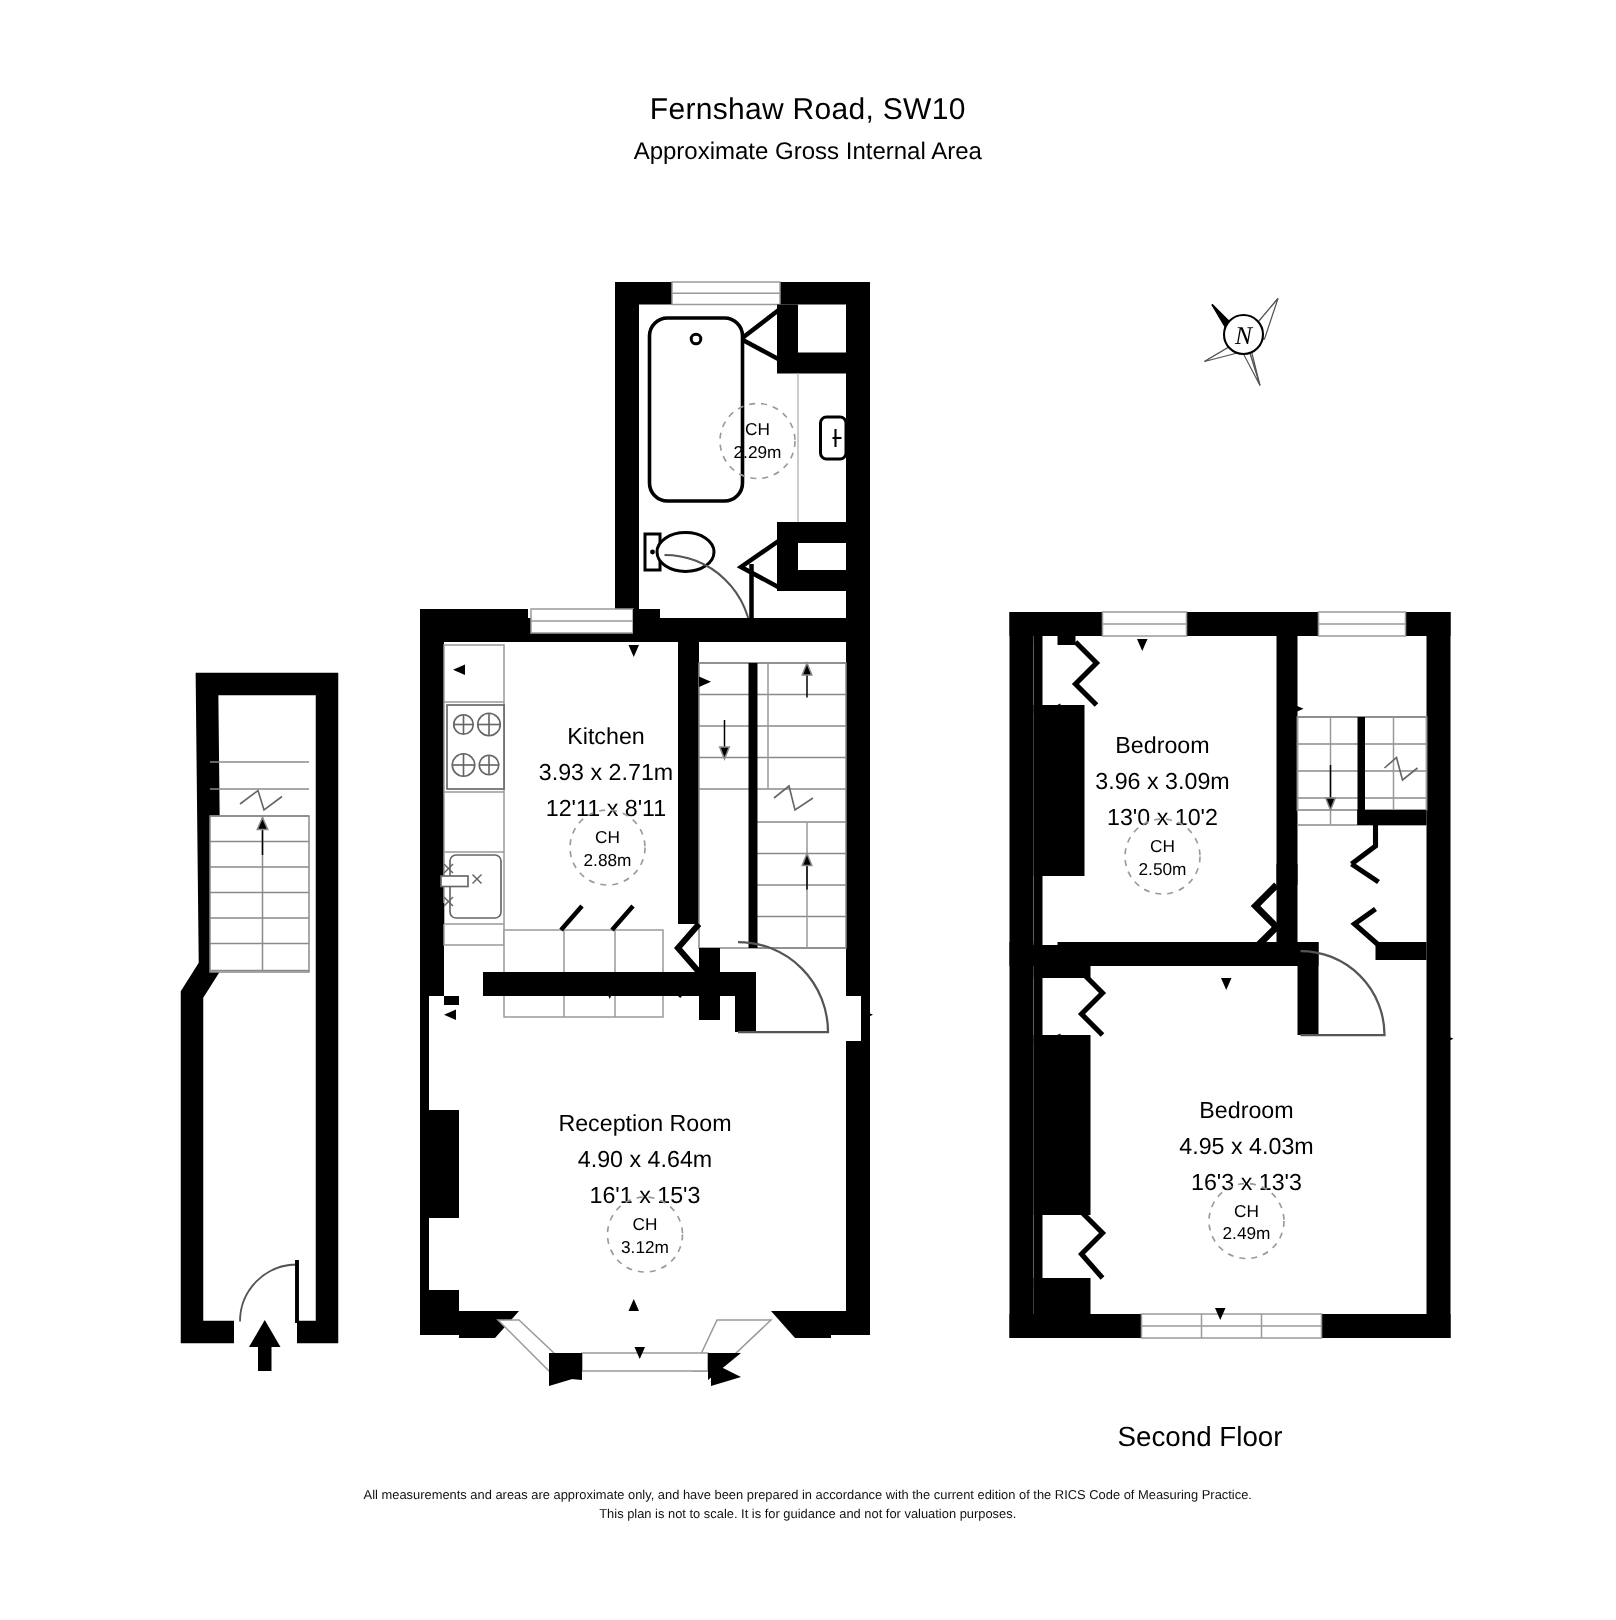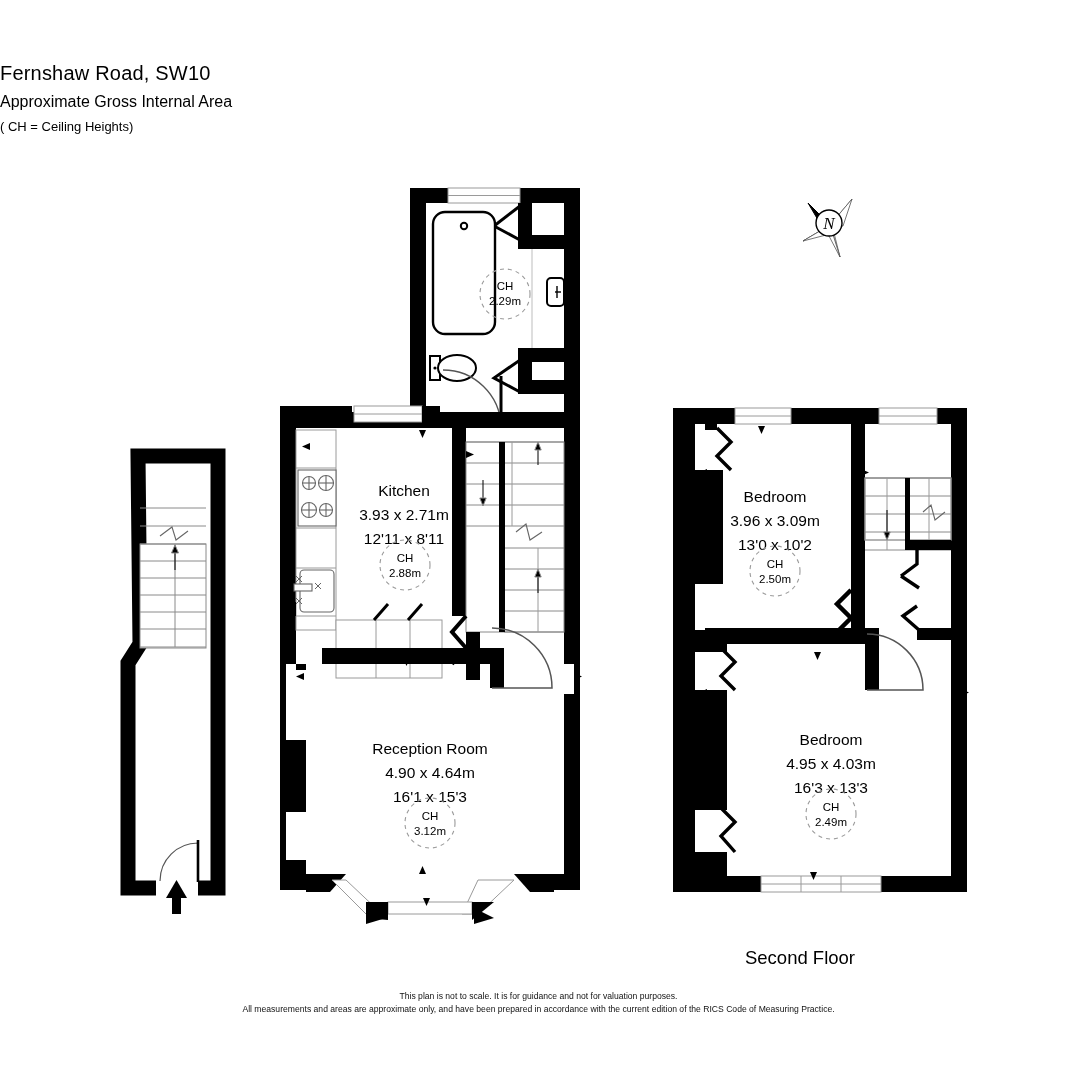--- a/index.html
+++ b/index.html
@@ -1,21 +1,21 @@
 <!DOCTYPE html>
 <html><head>
 <meta charset="utf-8">
 <style>
   html,body{margin:0;padding:0;background:#ffffff;}
   body{
     width:1077px;height:1080px;position:relative;overflow:hidden;
     font-family:"Liberation Sans",sans-serif;color:#000;
     -webkit-font-smoothing:antialiased;
   }
-  .hdr{position:absolute;left:0;right:0;top:0;text-align:left;}
+  .hdr{position:absolute;left:0;right:0;top:0;text-align:center;}
   .hdr-title{font-size:20px;letter-spacing:.2px;margin-top:62px;line-height:1.1;}
   .hdr-sub{font-size:16px;margin-top:9px;line-height:1.1;}
   .hdr-area{font-size:19px;margin-top:7px;line-height:1.1;}
   .hdr-note{font-size:13px;margin-top:9px;line-height:1.1;}
 
   .stage{position:absolute;left:0;top:0;width:1077px;height:1080px;}
   .plan{position:absolute;}
   svg{display:block;overflow:visible;}
 
   .floor-label{position:absolute;text-align:center;font-size:18.5px;white-space:nowrap;}
@@ -27,21 +27,20 @@
   .rl-dim{font-size:15.5px;}
   .ch-t{font-size:11.5px;}
   .ch-v{font-size:11.5px;}
 </style>
 </head>
 <body>
 
 <div class="hdr">
   <div class="hdr-title">Fernshaw Road, SW10</div>
   <div class="hdr-sub">Approximate Gross Internal Area</div>
-  <div class="hdr-note">( CH = Ceiling Heights)</div>
 </div>
 
 <div class="stage">
 
   <div class="plan" style="left:788px;top:185px;">
     <svg width="84" height="80" viewBox="0 0 84 80">
       <g>
         <polygon points="42,40 20,18 36,34" fill="#000" stroke="#000" stroke-width="1"></polygon>
         <polygon points="42,40 20,18 33,40" fill="#000" stroke="#000" stroke-width="1"></polygon>
         <polygon points="42,40 64,14 50,36" fill="#ffffff" stroke="#555" stroke-width="0.8"></polygon>
@@ -419,15 +418,15 @@
         </g>
       </g>
     </svg>
   </div>
 
   <div class="floor-label" style="left:680px;top:947px;width:240px;">Second Floor</div>
 
 </div>
 
 <div class="foot">
+  <div>All measurements and areas are approximate only, and have been prepared in accordance with the current edition of the RICS Code of Measuring Practice.</div>
   <div>This plan is not to scale. It is for guidance and not for valuation purposes.</div>
-  <div>All measurements and areas are approximate only, and have been prepared in accordance with the current edition of the RICS Code of Measuring Practice.</div>
 </div>
 
 </body></html>

